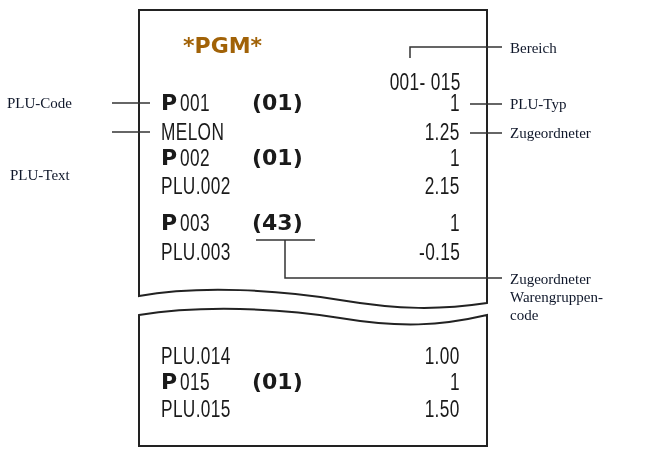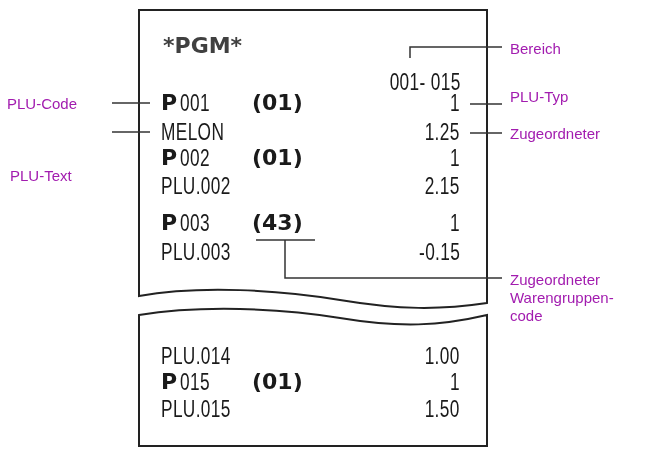--- a/index.html
+++ b/index.html
@@ -1,22 +1,22 @@
 <!DOCTYPE html>
 <html><head>
 <meta charset="utf-8">
 <style>
   html, body { margin:0; padding:0; background:#fff; }
   body { width:656px; height:456px; position:relative; overflow:hidden; font-family:"Liberation Sans", sans-serif; color:#1a1a1a; }
   svg.lines { position:absolute; left:0; top:0; width:656px; height:456px; }
   .receipt-text { position:absolute; font-family:"Liberation Sans Narrow","Liberation Sans", sans-serif; font-size:24px; line-height:24px; color:#1a1a1a; transform:scaleX(0.72); transform-origin:left top; white-space:pre; letter-spacing:0.5px; }
   .r { transform-origin:right top; text-align:right; }
   .big { position:absolute; font-family:"DejaVu Sans", sans-serif; font-weight:bold; font-size:22px; line-height:24px; color:#1a1a1a; white-space:pre; }
-  .title { position:absolute; font-family:"DejaVu Sans", sans-serif; font-weight:bold; font-size:22px; color:#404040; }
-  .label { position:absolute; font-family:Liberation Sans, sans-serif; font-size:15px; color:#a21caf; white-space:nowrap; line-height:17px; }
+  .title { position:absolute; font-family:"DejaVu Sans", sans-serif; font-weight:bold; font-size:22px; color:#a16207;margin-left:20px; }
+  .label { position:absolute; font-family:Liberation Serif, serif; font-size:15px; color:#0f172a; white-space:nowrap; line-height:17px; }
 </style>
 </head>
 <body>
 
 <svg class="lines" viewBox="0 0 656 456">
 
   <path d="M139 272 L139 10 L487 10 L487 303 C440 310, 400 310, 340 300 C280 290, 200 285, 139 296 Z" fill="none" stroke="#222" stroke-width="2"></path>
 
   <path d="M139 446 L139 315 C200 305, 280 308, 340 318 C400 328, 440 326, 487 315 L487 446 Z" fill="none" stroke="#222" stroke-width="2"></path>
 
@@ -63,17 +63,17 @@
 <div class="big" style="left:161px; top:370px;">P</div>
 <div class="receipt-text" style="left:180px; top:370px;">015</div>
 <div class="big" style="left:252px; top:370px;">(01)</div>
 <div class="receipt-text r" style="right:196px; top:370px;">1</div>
 <div class="receipt-text" style="left:161px; top:397px;">PLU.015</div>
 <div class="receipt-text r" style="right:196px; top:397px;">1.50</div>
 
 <div class="label" style="left:510px; top:40px;">Bereich</div>
 <div class="label" style="left:7px; top:95px;">PLU-Code</div>
 <div class="label" style="left:10px; top:124px;margin-top:43px;">PLU-Text</div>
-<div class="label" style="left:510px; top:88px;text-align:center;">PLU-Typ</div>
+<div class="label" style="left:510px; top:96px;text-align:center;">PLU-Typ</div>
 <div class="label" style="left:510px; top:125px;">Zugeordneter</div>
 <div class="label" style="left:510px; top:271px;">Zugeordneter</div>
 <div class="label" style="left:510px; top:289px;">Warengruppen-</div>
 <div class="label" style="left:510px; top:307px;">code</div>
 
 </body></html>

